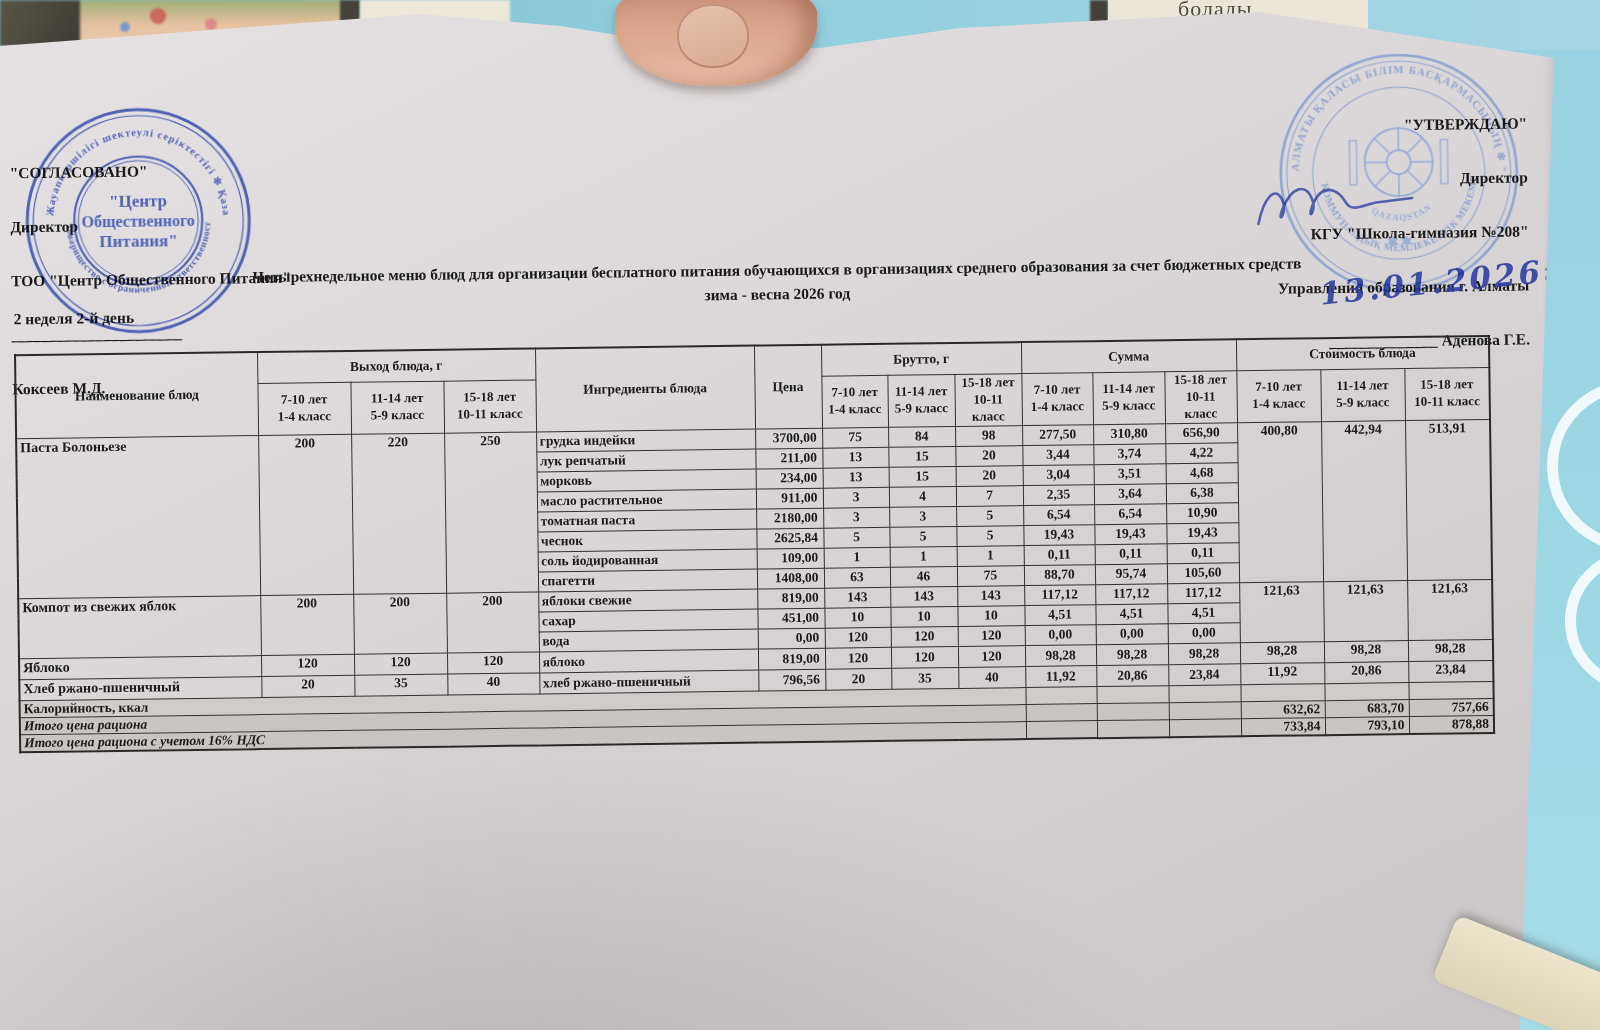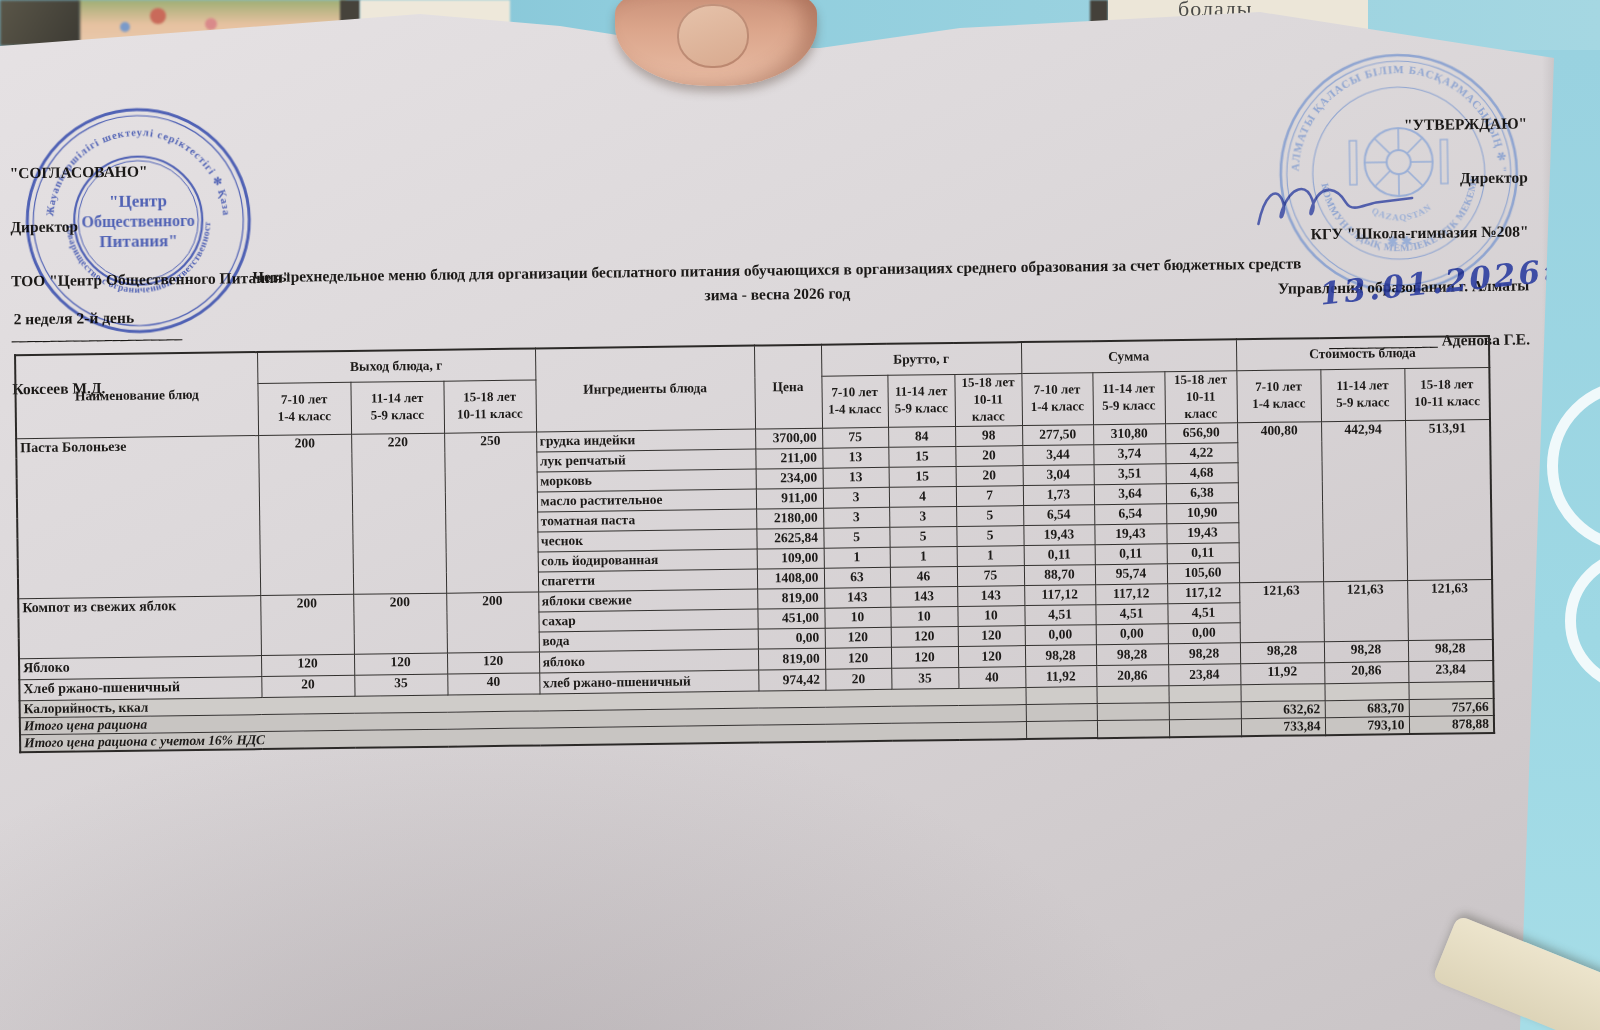--- a/index.html
+++ b/index.html
@@ -209,21 +209,21 @@
               <td>3,04</td>
               <td>3,51</td>
               <td>4,68</td>
             </tr>
             <tr>
               <td class="ing">масло растительное</td>
               <td class="price">911,00</td>
               <td>3</td>
               <td>4</td>
               <td>7</td>
-              <td>1,73</td>
+              <td>2,35</td>
               <td>3,64</td>
               <td>6,38</td>
             </tr>
             <tr>
               <td class="ing">томатная паста</td>
               <td class="price">2180,00</td>
               <td>3</td>
               <td>3</td>
               <td>5</td>
               <td>6,54</td>
@@ -313,21 +313,21 @@
               <td rowspan="1" class="cost">98,28</td>
               <td rowspan="1" class="cost">98,28</td>
               <td rowspan="1" class="cost">98,28</td>
             </tr>
             <tr>
               <td rowspan="1" class="dish">Хлеб ржано-пшеничный</td>
               <td rowspan="1" class="out">20</td>
               <td rowspan="1" class="out">35</td>
               <td rowspan="1" class="out">40</td>
               <td class="ing">хлеб ржано-пшеничный</td>
-              <td class="price">974,42</td>
+              <td class="price">796,56</td>
               <td>20</td>
               <td>35</td>
               <td>40</td>
               <td>11,92</td>
               <td>20,86</td>
               <td>23,84</td>
               <td rowspan="1" class="cost">11,92</td>
               <td rowspan="1" class="cost">20,86</td>
               <td rowspan="1" class="cost">23,84</td>
             </tr>

